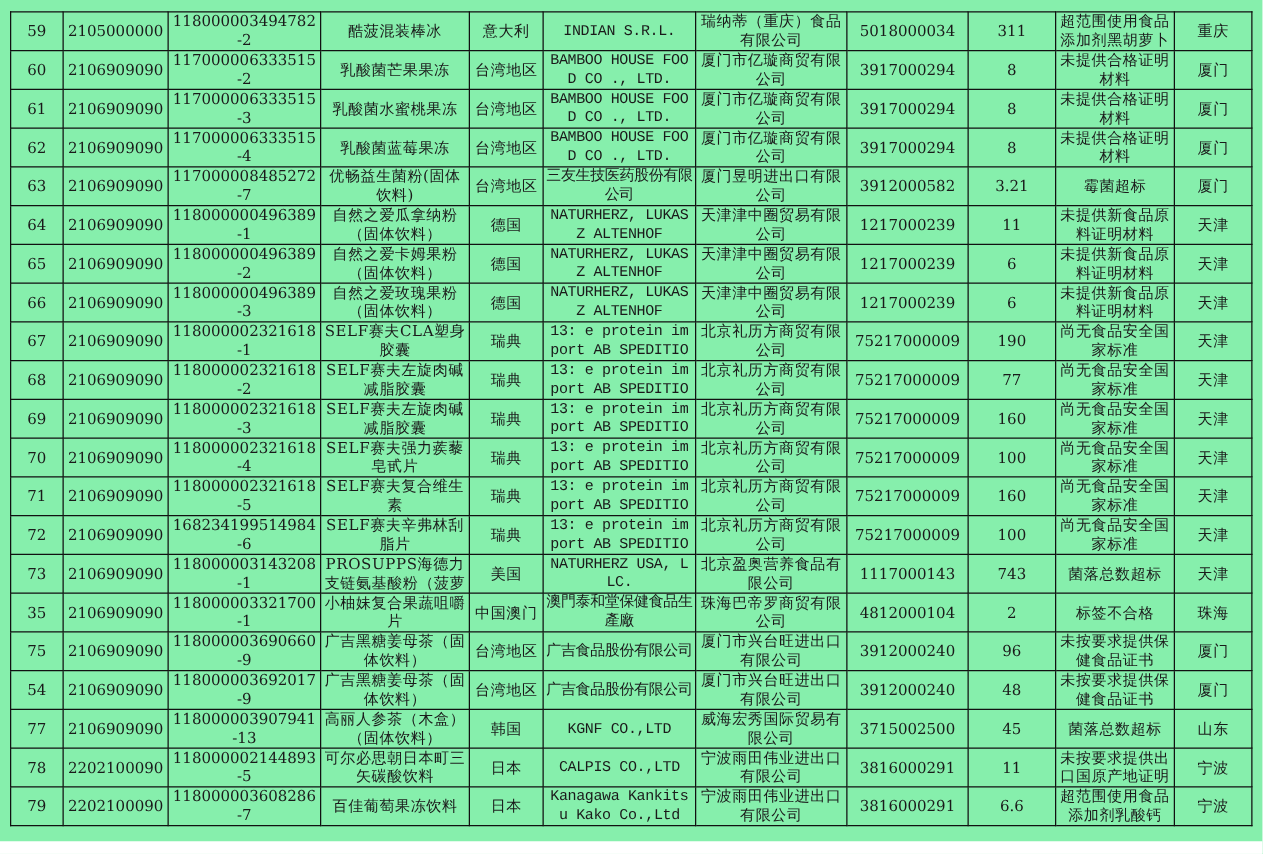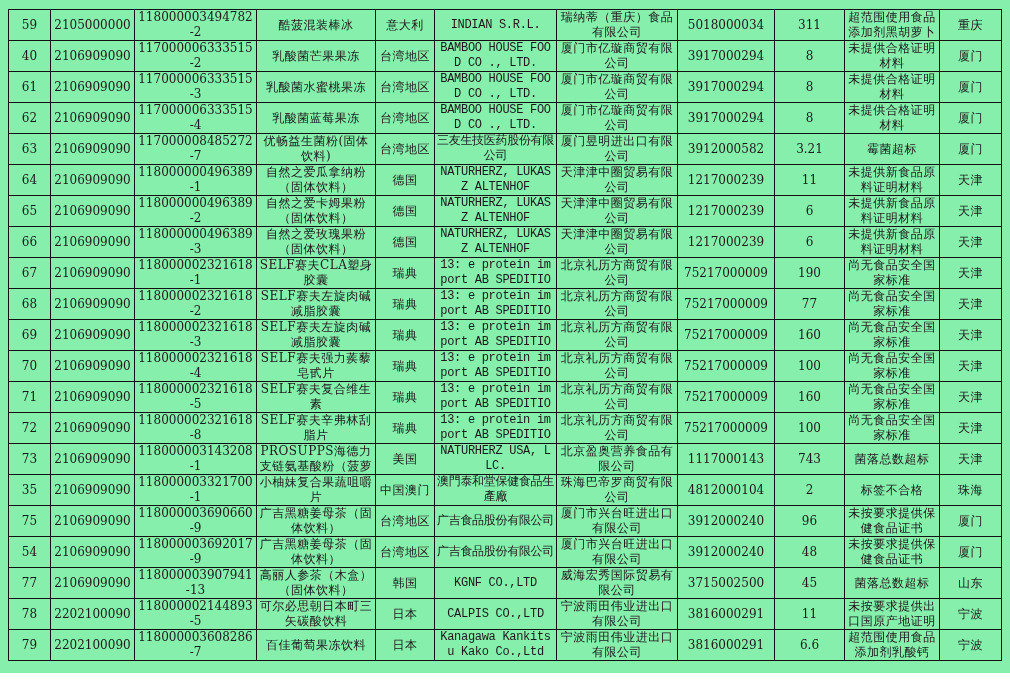--- a/index.html
+++ b/index.html
@@ -82,21 +82,21 @@
           </td>
     <td class="num">5018000034</td>
     <td class="num">311</td>
     <td class="cjk clip">
             <span class="clipbox">超范围使用食品添加剂黑胡萝卜色素</span>
           </td>
     <td class="cjk">重庆</td>
   </tr>
 
   <tr>
-    <td class="num">40</td>
+    <td class="num">60</td>
     <td class="num">2106909090</td>
     <td class="num">117000006333515-2</td>
     <td class="cjk clip">
             <span class="clipbox">乳酸菌芒果果冻</span>
           </td>
     <td class="cjk">台湾地区</td>
     <td class="mono clip">
             <span class="clipbox">BAMBOO HOUSE FOOD CO ., LTD.</span>
           </td>
     <td class="cjk clip">
@@ -348,21 +348,21 @@
     <td class="num">160</td>
     <td class="cjk clip">
             <span class="clipbox">尚无食品安全国家标准</span>
           </td>
     <td class="cjk">天津</td>
   </tr>
 
   <tr>
     <td class="num">72</td>
     <td class="num">2106909090</td>
-    <td class="num">118000002321618-8</td>
+    <td class="num">168234199514984-6</td>
     <td class="cjk clip">
             <span class="clipbox">SELF赛夫辛弗林刮脂片</span>
           </td>
     <td class="cjk">瑞典</td>
     <td class="mono clip">
             <span class="clipbox">13: e protein import AB SPEDITIONSGATAN 45</span>
           </td>
     <td class="cjk clip">
             <span class="clipbox">北京礼历方商贸有限公司</span>
           </td>

